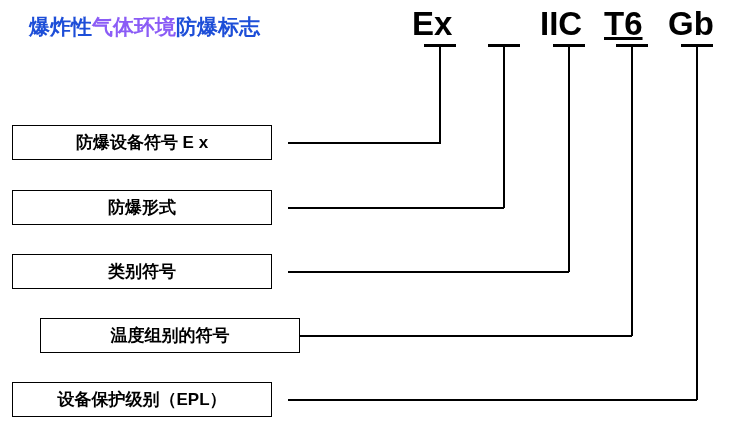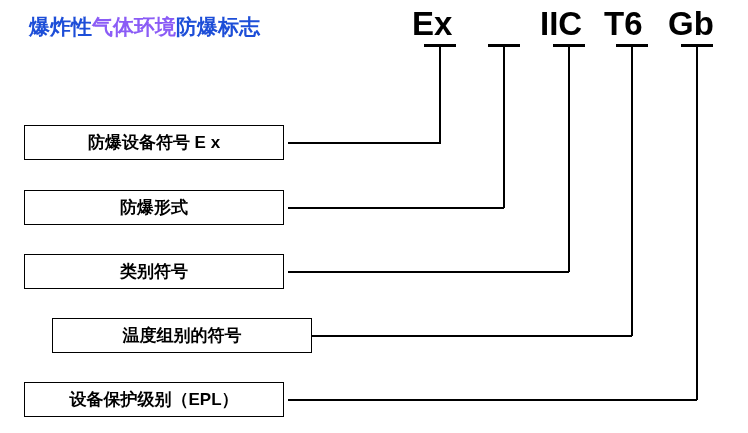--- a/index.html
+++ b/index.html
@@ -48,21 +48,21 @@
   }
   .code-underline {
     position: absolute;
     height: 3px;
     background: #000000;
   }
 
   
   .label-box {
     position: absolute;
-    left: 24px;
+    left: 12px;
     width: 260px;
     height: 35px;
     box-sizing: border-box;
     border: 1.6px solid #000000;
     background: #ffffff;
     display: flex;
     align-items: center;
     justify-content: center;
     font-size: 17px;
     font-weight: bold;
@@ -95,21 +95,21 @@
   </div>
   <div class="code-underline" style="left:424px; top:44px; width:32px;"></div>
 
   <div class="code-underline" style="left:488px; top:44px; width:32px;"></div>
 
   <div class="code-token" style="left:540px; width:58px;">
     <span class="code-text">IIC</span>
   </div>
   <div class="code-underline" style="left:553px; top:44px; width:32px;"></div>
 
-  <div class="code-token" style="left:604px; width:58px;">
+  <div class="code-token" style="left:604px; width:58px;text-decoration:underline;">
     <span class="code-text">T6</span>
   </div>
   <div class="code-underline" style="left:616px; top:44px; width:32px;"></div>
 
   <div class="code-token" style="left:668px; width:58px;">
     <span class="code-text">Gb</span>
   </div>
   <div class="code-underline" style="left:681px; top:44px; width:32px;"></div>
 
   <div class="conn-v" style="left:439px; top:47px;  height:97px;"></div>

